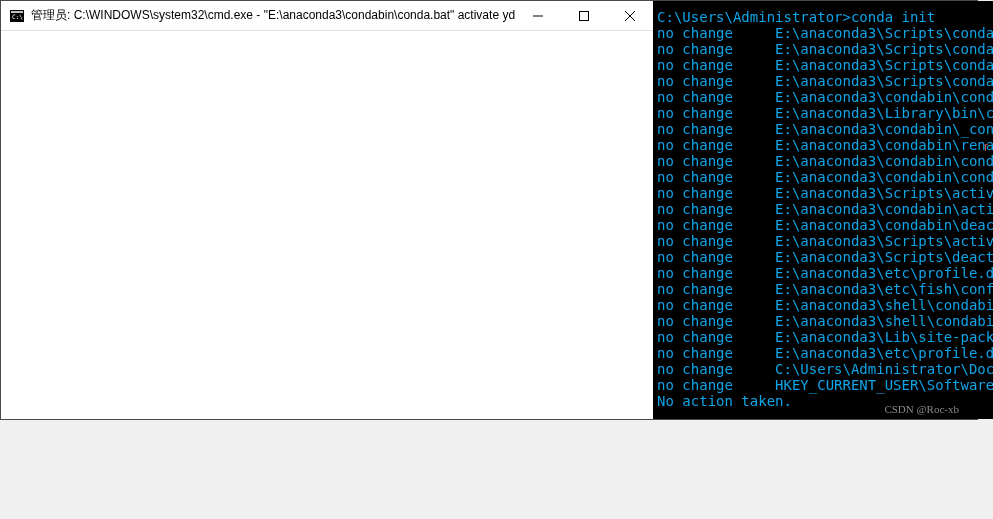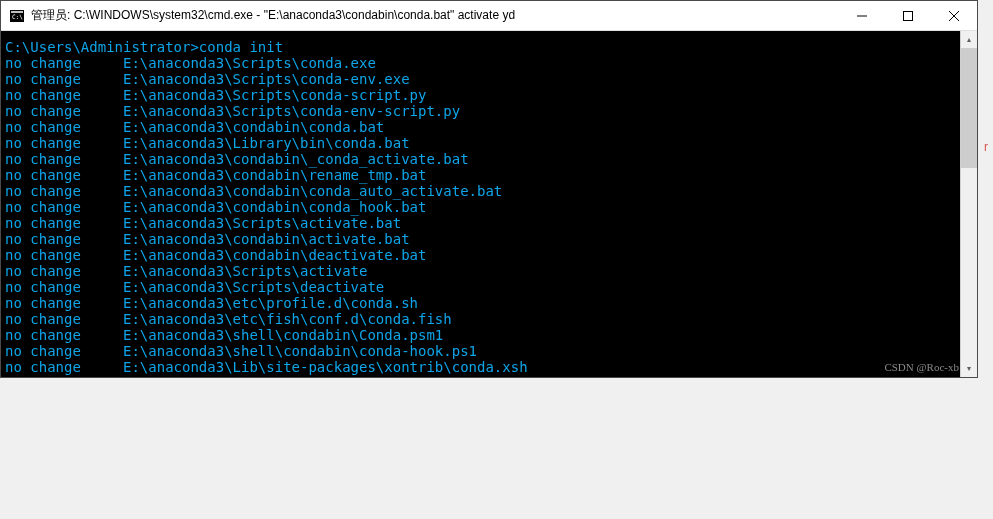--- a/index.html
+++ b/index.html
@@ -6,25 +6,25 @@
     body {
       font-family: "Segoe UI", Tahoma, sans-serif;
       background: #f0f0f0;
       width: 993px;
       height: 519px;
       overflow: hidden;
       position: relative;
     }
     .window {
       width: 978px;
-      height: 378px;
+      height: 420px;
       background: #fff;
       border: 1px solid #4a4a4a;
       display: flex;
-      flex-direction: column;
+      flex-direction: row;
       position: relative;
     }
     .titlebar {
       height: 30px;
       background: #fff;
       display: flex;
       align-items: center;
       border-bottom: 1px solid #e0e0e0;
       font-size: 12px;
       color: #000;

